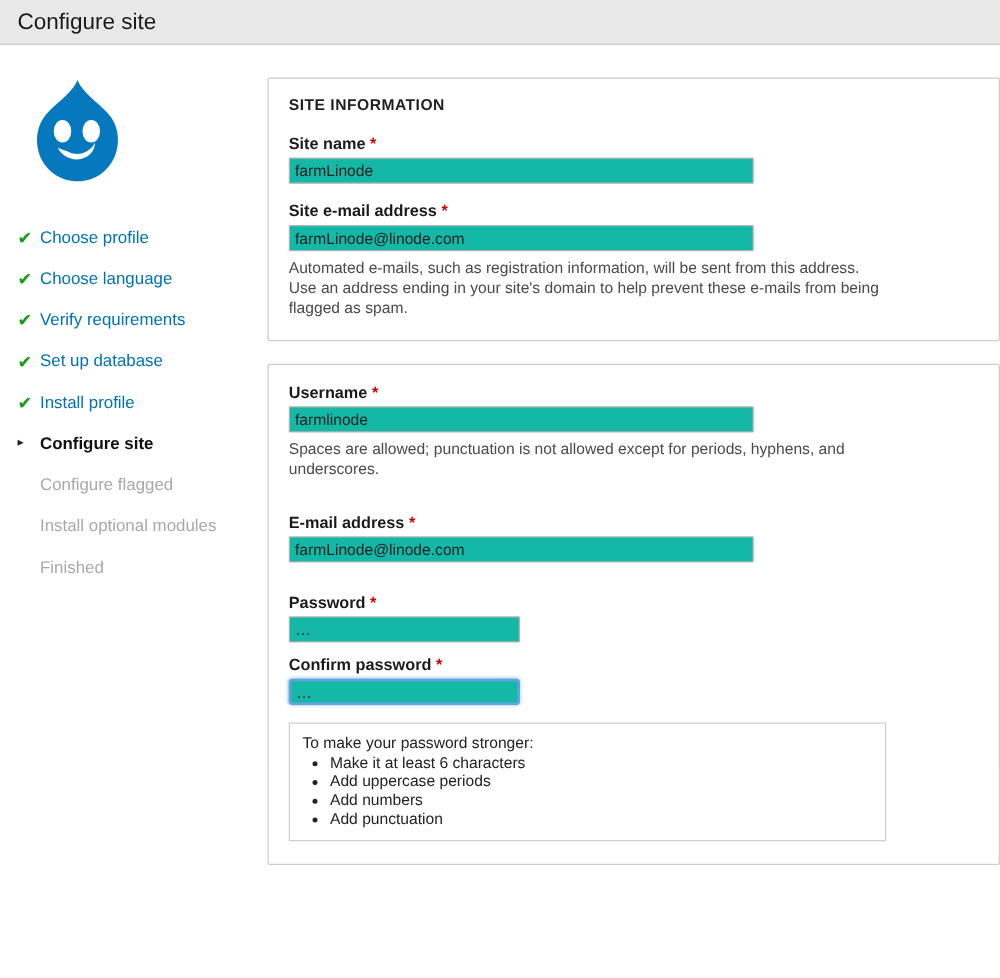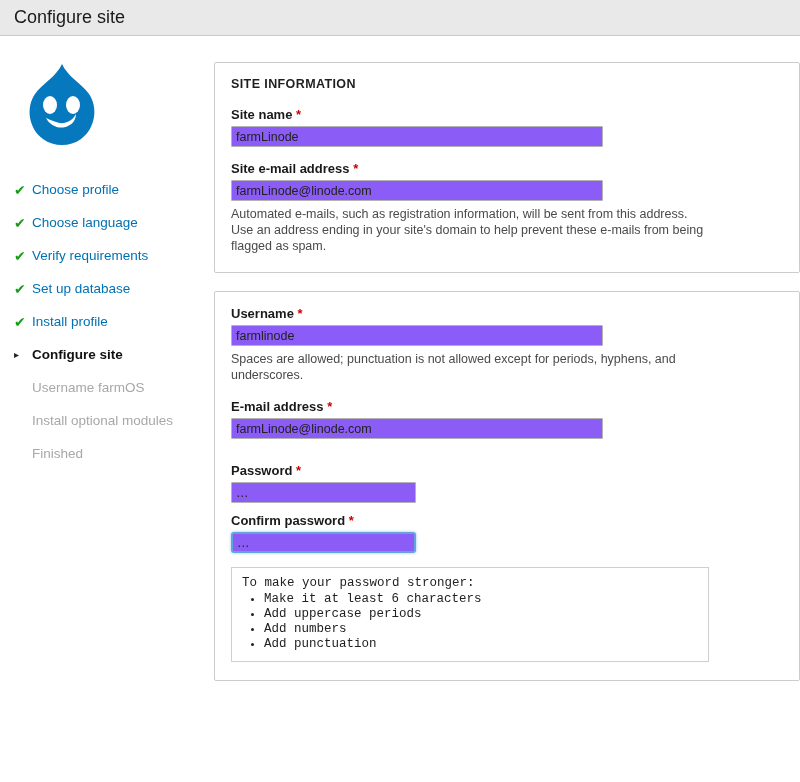--- a/index.html
+++ b/index.html
@@ -103,21 +103,21 @@
   }
   .req { color: #c00; font-weight: bold; }
   input.text {
     width: 372px;
     height: 21px;
     border: 1px solid #b4b4b4;
     padding: 2px 4px;
     font-family: "Liberation Sans", sans-serif;
     font-size: 12.5px;
     color: #222;
-    background: #8b5cf6;
+    background: #14b8a6;
     border-radius: 1px;
   }
   input.text.narrow { width: 185px; }
   input.text.focused {
     border: 2px solid #63a4e0;
     box-shadow: 0 0 3px rgba(99,164,224,0.7);
     border-radius: 3px;
   }
   .description {
     font-size: 12.5px;
@@ -167,21 +167,20 @@
     font-size: 12.5px;
     color: #222;
     padding-top: 26px;
   }
   .pw-suggestions {
     border: 1px solid #cfcfcf;
     background: #fff;
     margin-top: 14px;
     padding: 8px 10px 9px 10px;
     width: 478px;
-    font-family: Liberation Mono, monospace;
   }
   .pw-suggestions .head {
     font-size: 12.5px;
     color: #222;
     margin-bottom: 2px;
   }
   .pw-suggestions ul {
     margin: 0;
     padding-left: 22px;
     list-style: disc;
@@ -231,21 +230,21 @@
       <li class="done">
         <span class="mark">✔</span>
         <span class="label">Install profile</span>
       </li>
       <li class="active">
         <span class="mark">▸</span>
         <span class="label">Configure site</span>
       </li>
       <li class="pending">
         <span class="mark"></span>
-        <span class="label">Username farmOS</span>
+        <span class="label">Configure flagged</span>
       </li>
       <li class="pending">
         <span class="mark"></span>
         <span class="label">Install optional modules</span>
       </li>
       <li class="pending">
         <span class="mark"></span>
         <span class="label">Finished</span>
       </li>
     </ul>
@@ -278,21 +277,21 @@
 
       <div class="form-item">
         <label class="flabel">
           <span>Username</span>
           <span class="req">*</span>
         </label>
         <input class="text" type="text" value="farmlinode" style="">
         <div class="description">Spaces are allowed; punctuation is not allowed except for periods, hyphens, and underscores.</div>
       </div>
 
-      <div class="form-item" style="margin-top:16px">
+      <div class="form-item" style="margin-top:27px">
         <label class="flabel">
           <span>E-mail address</span>
           <span class="req">*</span>
         </label>
         <input class="text" type="text" value="farmLinode@linode.com" style="">
       </div>
 
       <div class="pw-row" style="margin-top:24px">
         <div class="pw-left">
           <label class="flabel">

